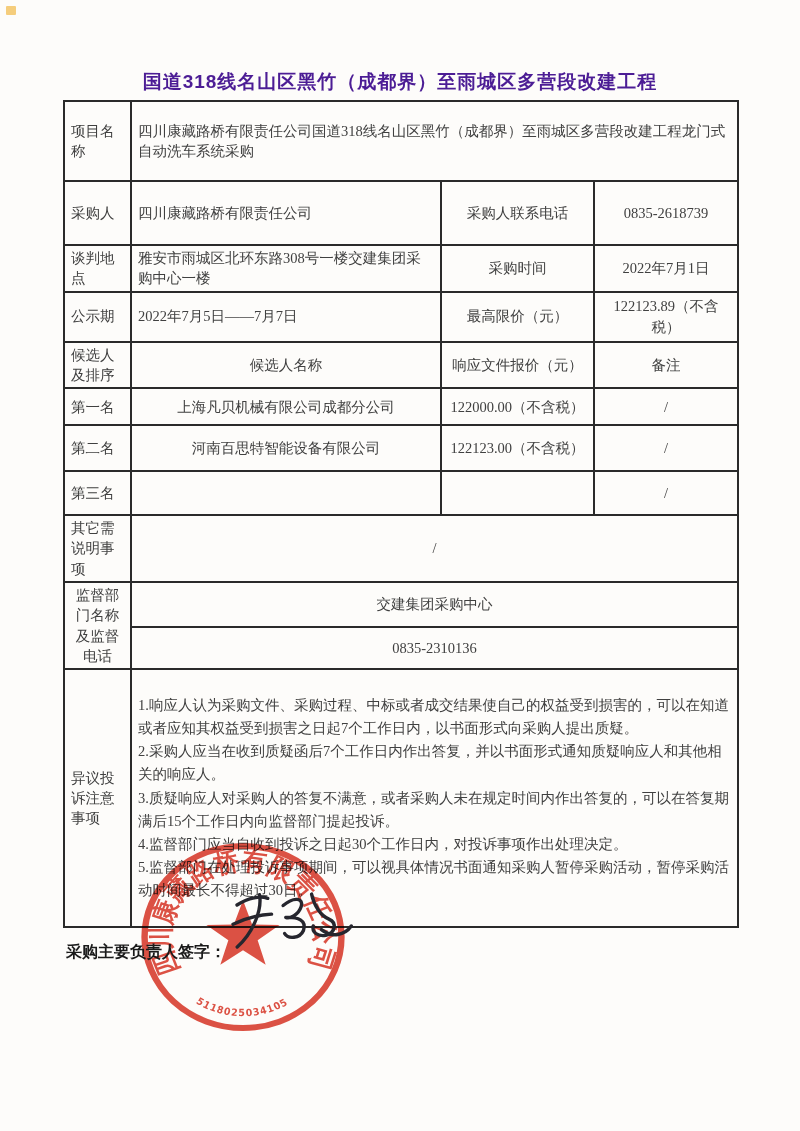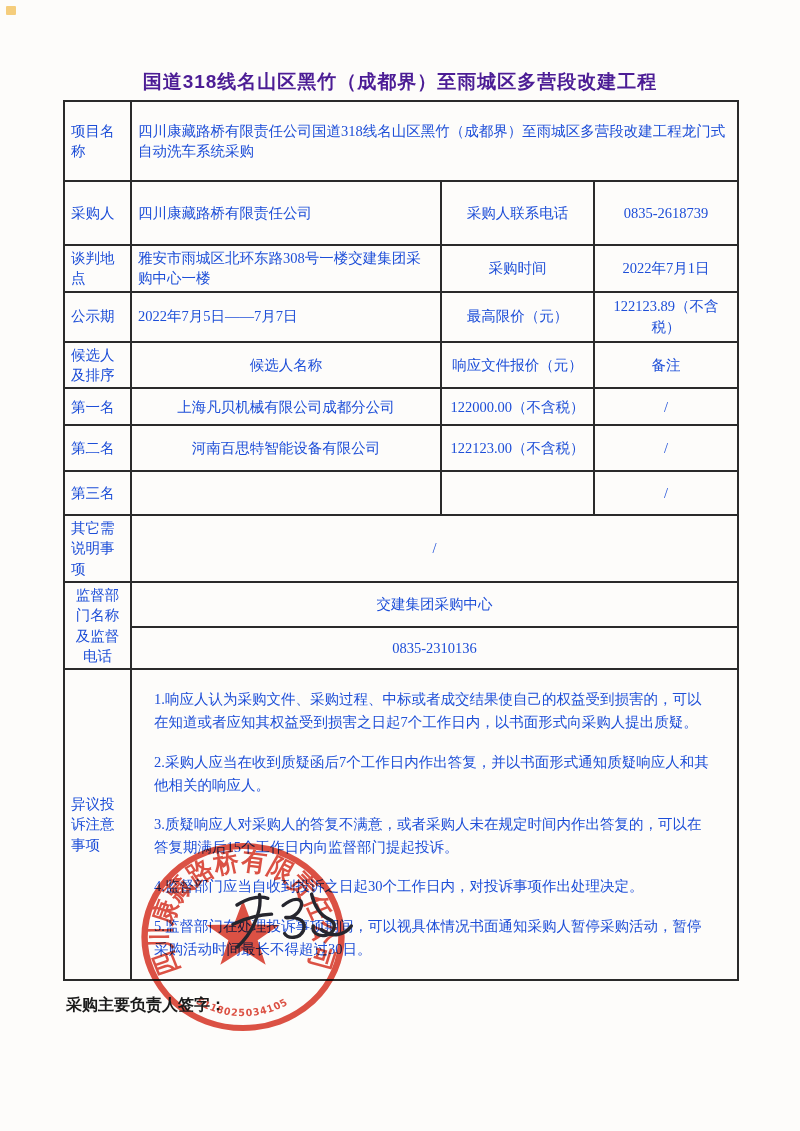--- a/index.html
+++ b/index.html
@@ -15,30 +15,30 @@
     padding-top:68px;text-align:center;
     font-family:"Liberation Sans","DejaVu Sans",sans-serif;
     font-weight:bold;font-size:19px;line-height:28px;letter-spacing:1px;color:#4c1d95;
   }
   table.result{
     border-collapse:collapse;table-layout:fixed;
     width:674px;margin:4px 0 0 63px;
   }
   table.result td{
     border:2px solid #2a2a2a;
-    font-size:14.5px;line-height:1.4;color:#1d4ed8;
+    font-size:14.5px;line-height:1.4;color:#404040;
     padding:2px 6px;vertical-align:middle;
     overflow:hidden;
   }
   td.lbl{font-size:14px;padding:2px 4px;text-align:left;}
   td.lbl-ctr{font-size:14px;padding:2px 2px;text-align:center;margin-left:19px;}
   td.ctr{text-align:center;}
   td.num{font-size:14px;text-align:center;letter-spacing:0;}
   td.obj-cell{padding:6px 10px;vertical-align:middle;}
-  .obj-text p{margin:16px;font-size:14.5px;line-height:1.6;}
+  .obj-text p{margin:0;font-size:14.5px;line-height:1.6;}
   .sig{
     margin:14px 0 8px 66px;font-size:16px;font-weight:bold;
     font-family:"Liberation Serif","DejaVu Serif",serif;color:#1a1a1a;
     position:relative;z-index:3;
   }
   .stamp{
     position:absolute;left:136px;top:838px;z-index:2;
     mix-blend-mode:multiply;opacity:.88;
   }
   .handsig{

